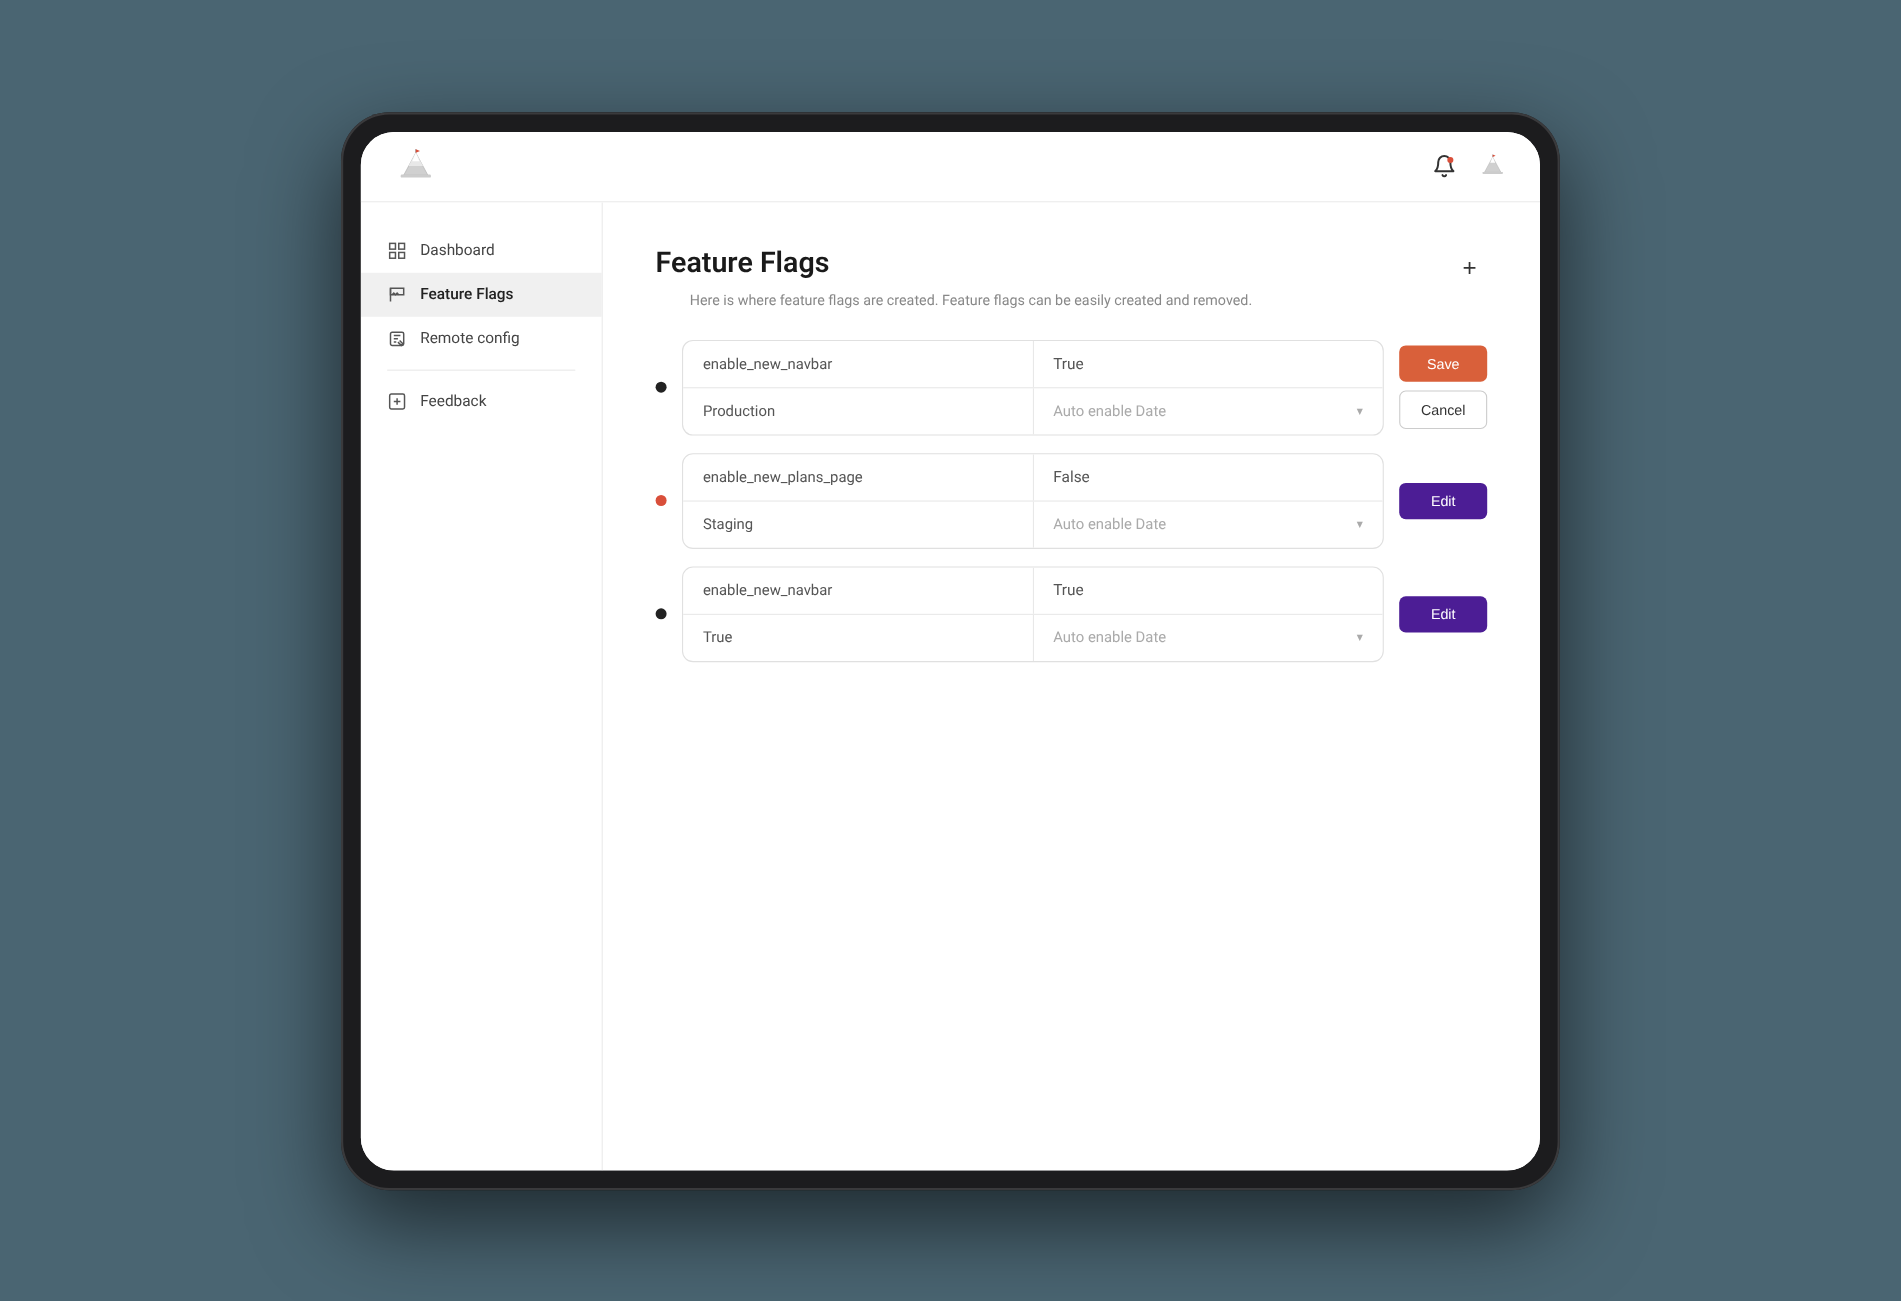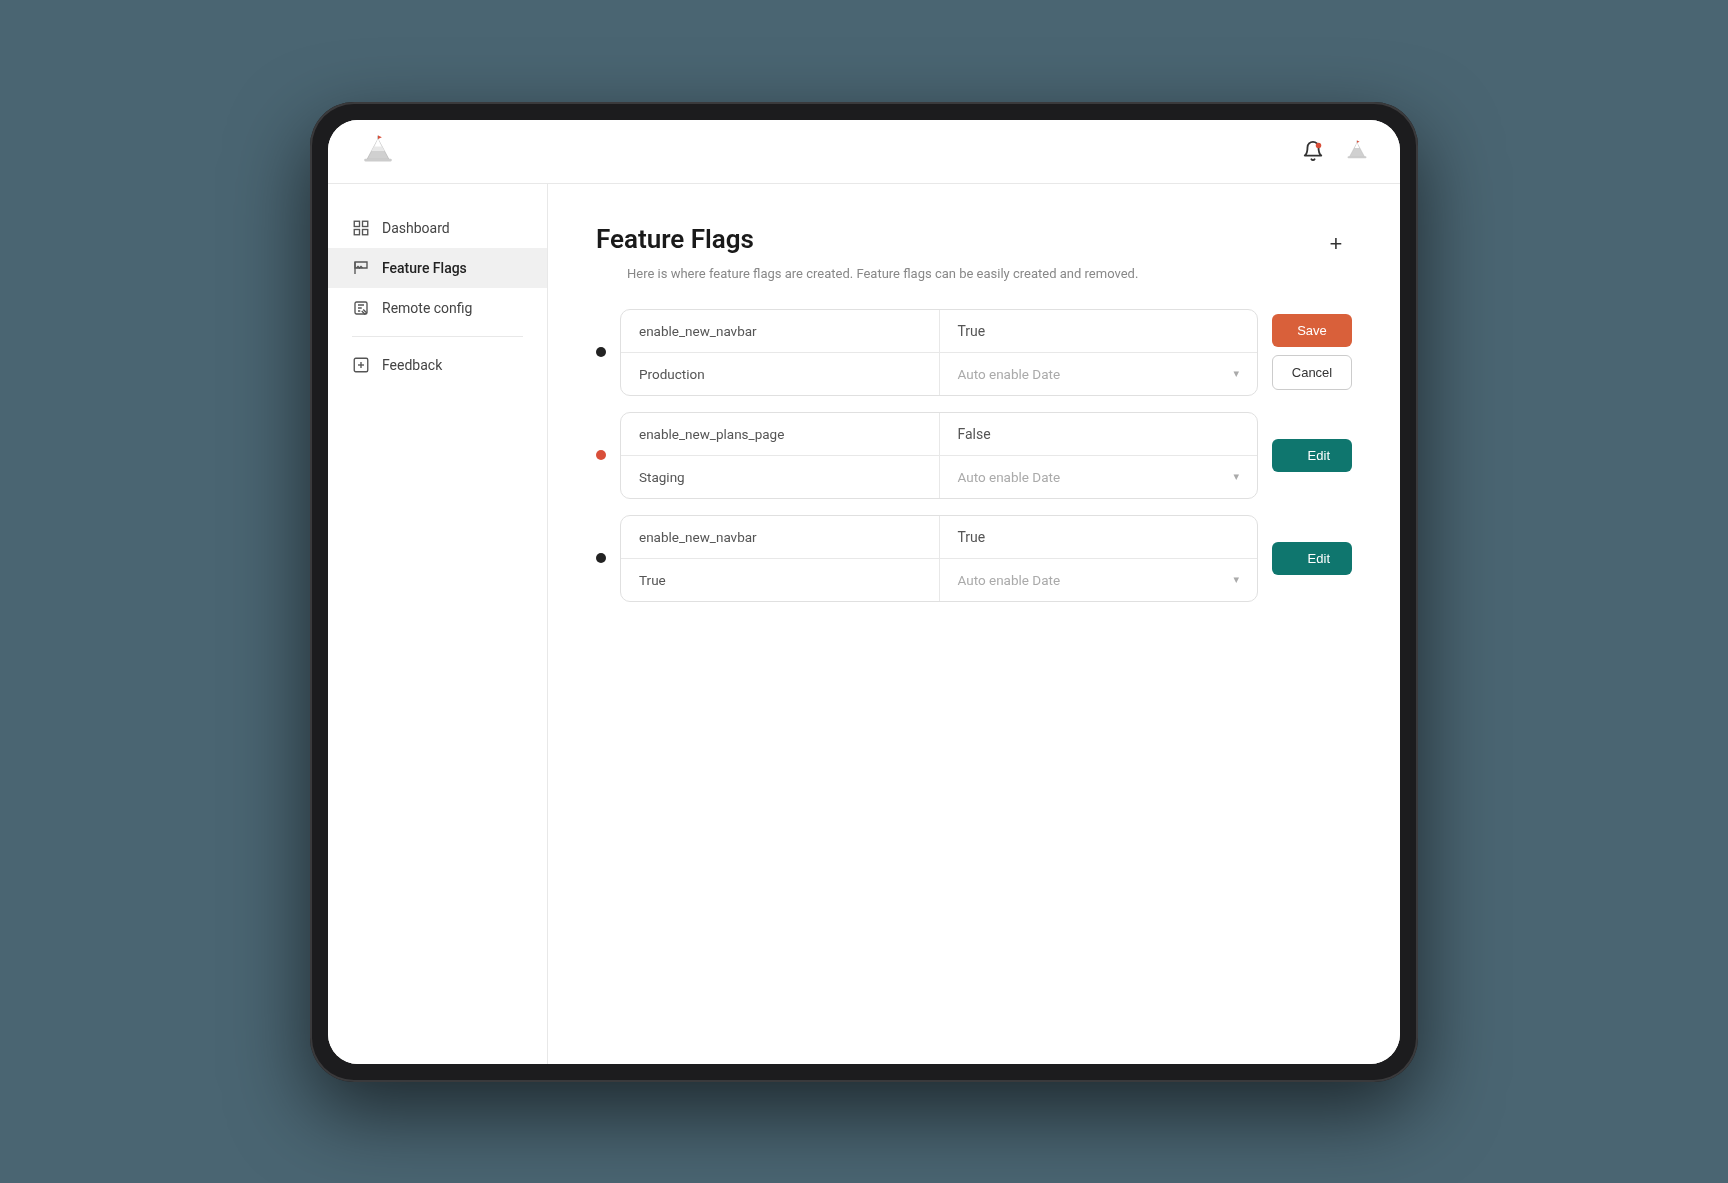--- a/index.html
+++ b/index.html
@@ -268,30 +268,29 @@
       border: 1px solid #ccc;
       border-radius: 6px;
       padding: 9px 0;
       font-size: 13px;
       font-weight: 500;
       cursor: pointer;
       width: 80px;
     }
 
     .btn-edit {
-      background: #0f766e;
+      background: #4c1d95;
       color: #fff;
       border: none;
       border-radius: 6px;
       padding: 9px 22px;
       font-size: 13px;
       font-weight: 500;
       cursor: pointer;
       width: 80px;
-      text-align: right;
     }
   </style>
 </head>
 <body>
 
 <div class="device-frame">
   <div class="screen">
 
     <div class="header">
       <div class="logo">

